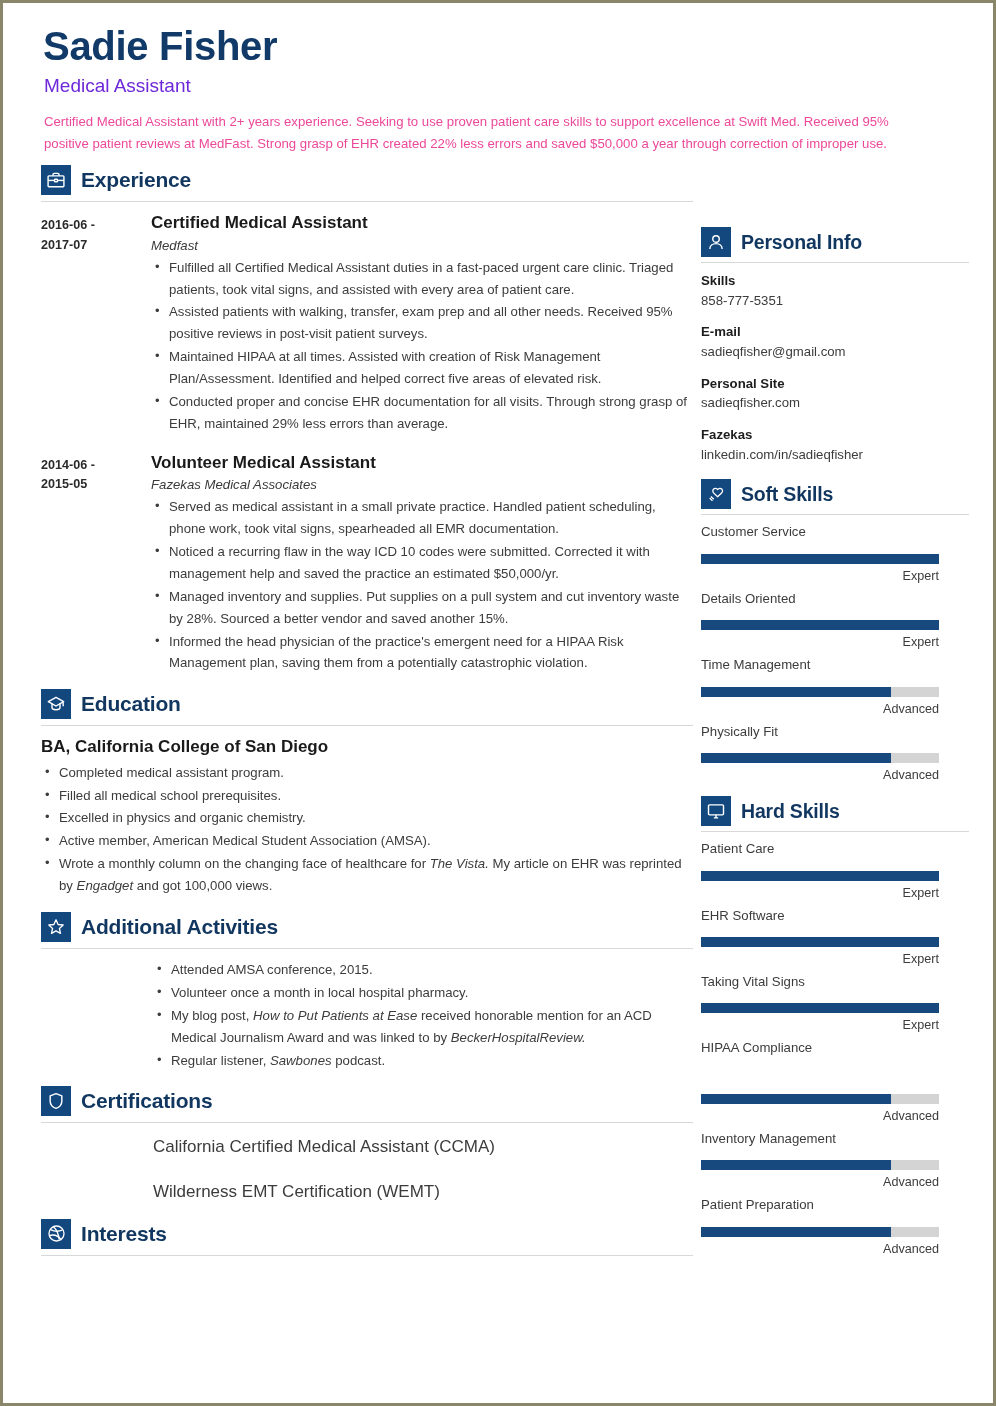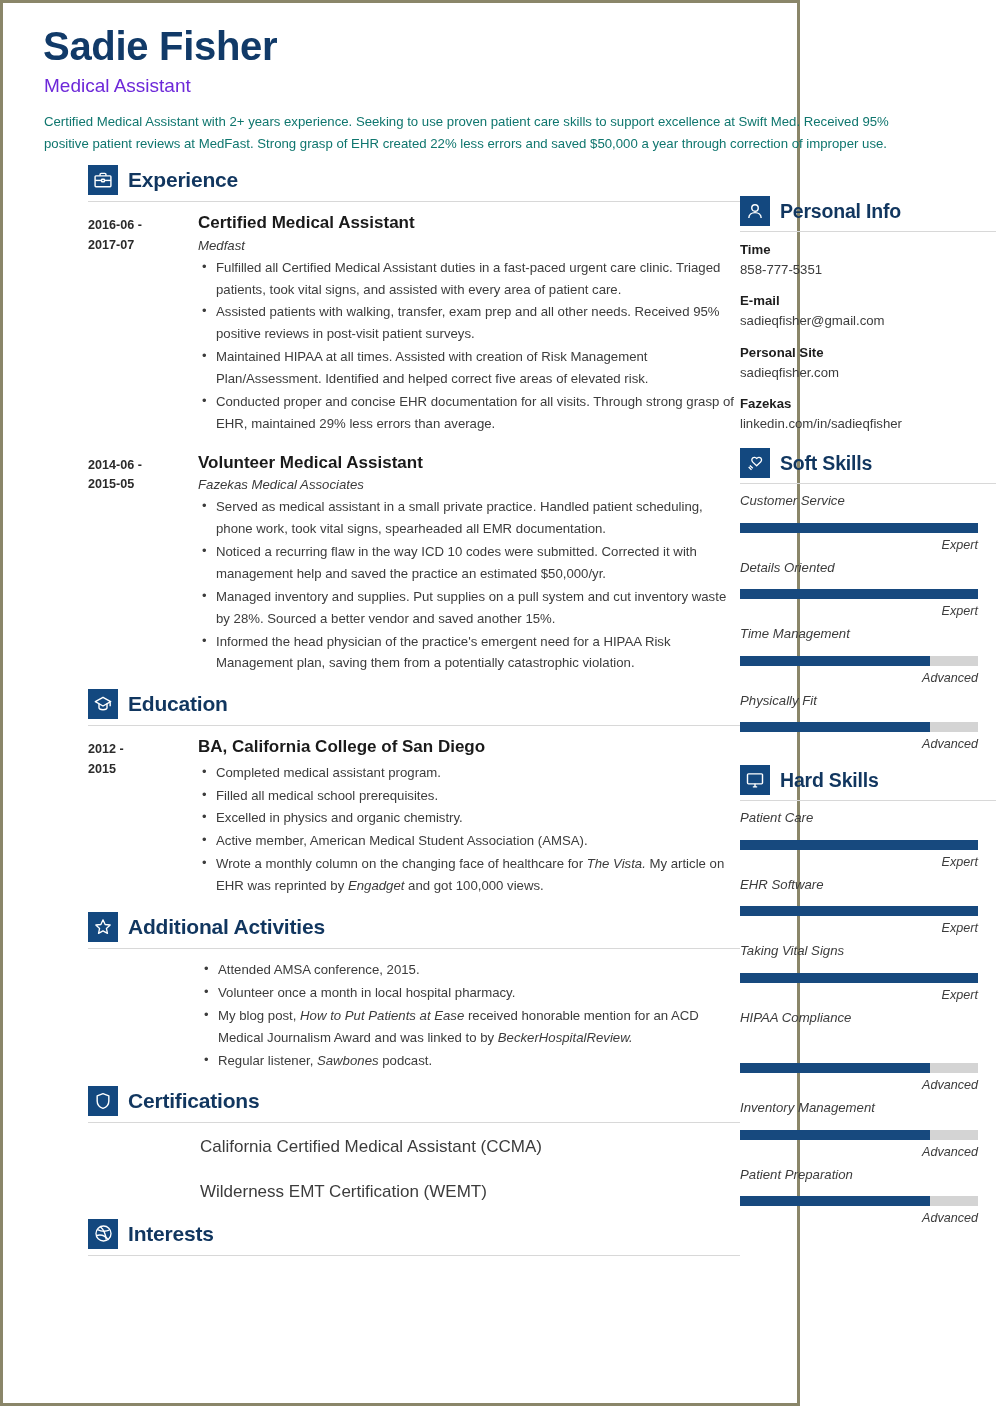--- a/index.html
+++ b/index.html
@@ -8,21 +8,21 @@
     background: #ffffff;
   }
   body {
     width: 996px; height: 1406px;
     font-family: "Liberation Sans", sans-serif;
     color: #333333;
     overflow: hidden;
   }
   .page {
     position: relative;
-    width: 800px; height: 1406px;
+    width: 996px; height: 1406px;
     background: #ffffff;
     border: 3px solid #8a8669;
     padding: 22px 38px 0 38px;
   }
   .inner {
     position: relative;
     width: 100%;
     height: 100%;
   }
 
@@ -37,31 +37,30 @@
   }
   .job-title {
     font-size: 19px;
     color: #6d28d9;
     margin: 0 0 14px 3px;
     font-weight: normal;
   }
   .summary {
     font-size: 13.2px;
     line-height: 1.68;
-    color: #0f766e;
+    color: #ec4899;
     margin: 0 0 10px 3px;
     width: 880px;
   }
 
   
   .cols {
     display: flex;
-    align-items: center;
-    gap: 0;
-    margin-left: 47px;
+    align-items: flex-end;
+    gap: 8px;
   }
   .col-main { width: 652px; flex: 0 0 652px; }
   .col-side { width: 268px; flex: 0 0 268px; margin-left: 0px; }
 
   
   .section-head {
     display: flex;
     align-items: center;
     gap: 10px;
     margin: 0 0 2px 0;
@@ -151,21 +150,21 @@
     font-weight: bold;
     color: #1d1d1d;
     line-height: 1.5;
   }
   .info-value {
     font-size: 13.2px;
     color: #3c3c3c;
     line-height: 1.55;
   }
 
-  .skill { margin-bottom: 7px; font-style: italic; }
+  .skill { margin-bottom: 7px; }
   .skill-name {
     font-size: 13.2px;
     color: #3c3c3c;
     margin-bottom: 12px;
     line-height: 1.4;
   }
   .skill-name.gap { margin-bottom: 36px; }
   .bar-track {
     position: relative;
     width: 238px; height: 10px;
@@ -247,21 +246,20 @@
               <path d="M12 4 2.8 9.2 12 14.4l9.2-5.2z"></path>
               <path d="M7.2 11.4v5.2c0 1 2.2 2.2 4.8 2.2s4.8-1.2 4.8-2.2v-5.2"></path>
               <path d="M20.6 9.8v5"></path>
             </svg>
           </span>
           <span class="sec-title">Education</span>
         </div>
         <div class="sec-rule"></div>
 
         <div class="entry">
-          <div class="entry-date">2012 -<br>2015</div>
           <div class="entry-body">
             <div class="entry-role">BA, California College of San Diego</div>
             <ul class="bullets">
               <li>Completed medical assistant program.</li>
               <li>Filled all medical school prerequisites.</li>
               <li>Excelled in physics and organic chemistry.</li>
               <li>Active member, American Medical Student Association (AMSA).</li>
               <li>Wrote a monthly column on the changing face of healthcare for <i>The Vista.</i> My article on EHR was reprinted by <i>Engadget</i> and got 100,000 views.</li>
             </ul>
           </div>
@@ -329,21 +327,21 @@
             <svg width="20" height="20" viewBox="0 0 24 24" fill="none" stroke="#ffffff" stroke-width="1.7">
               <circle cx="12" cy="8.4" r="3.9"></circle>
               <path d="M4.6 20.4c0-4.1 3.3-6.5 7.4-6.5s7.4 2.4 7.4 6.5"></path>
             </svg>
           </span>
           <span class="sec-title">Personal Info</span>
         </div>
         <div class="sec-rule"></div>
 
         <div class="info-item">
-          <div class="info-label">Time</div>
+          <div class="info-label">Skills</div>
           <div class="info-value">858-777-5351</div>
         </div>
         <div class="info-item">
           <div class="info-label">E-mail</div>
           <div class="info-value">sadieqfisher@gmail.com</div>
         </div>
         <div class="info-item">
           <div class="info-label">Personal Site</div>
           <div class="info-value">sadieqfisher.com</div>
         </div>

